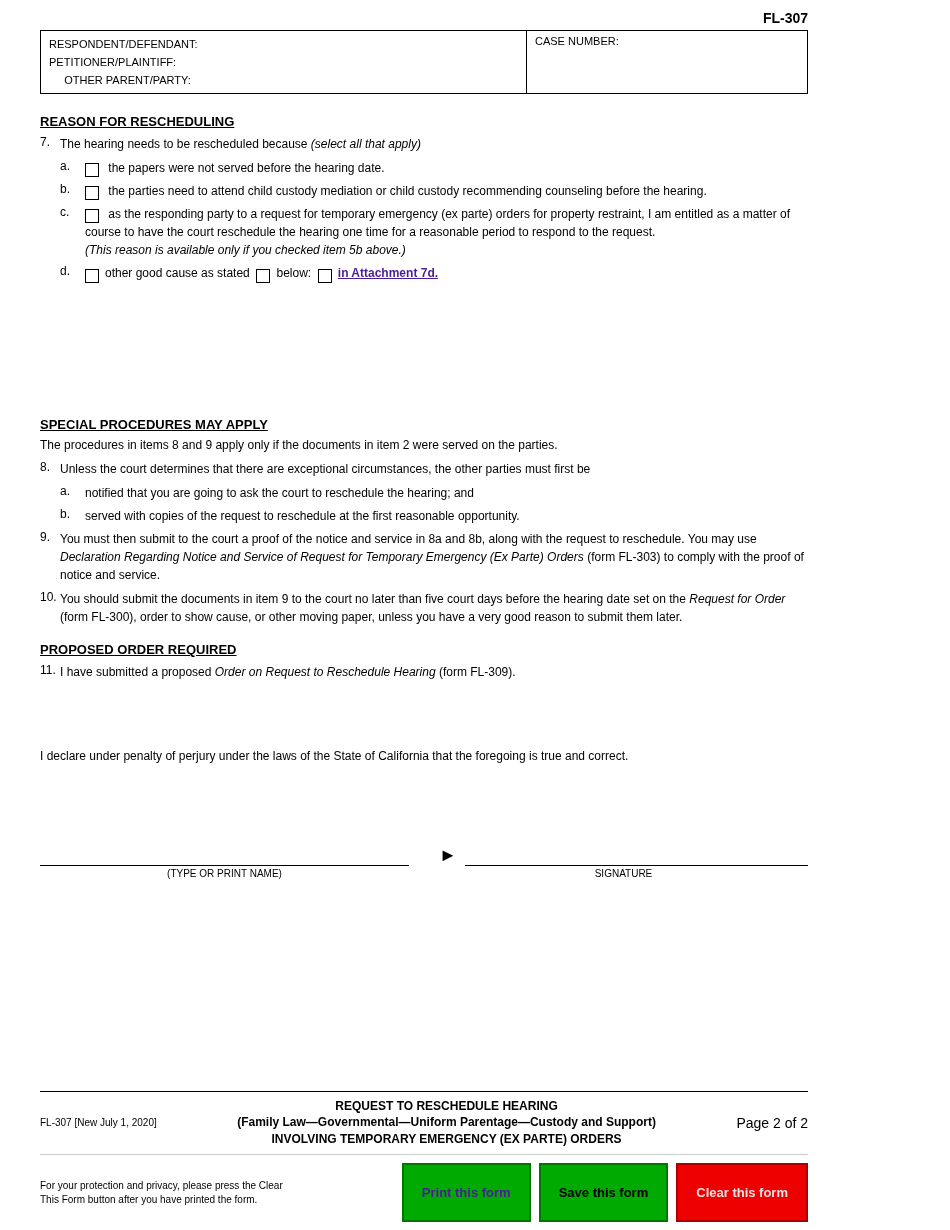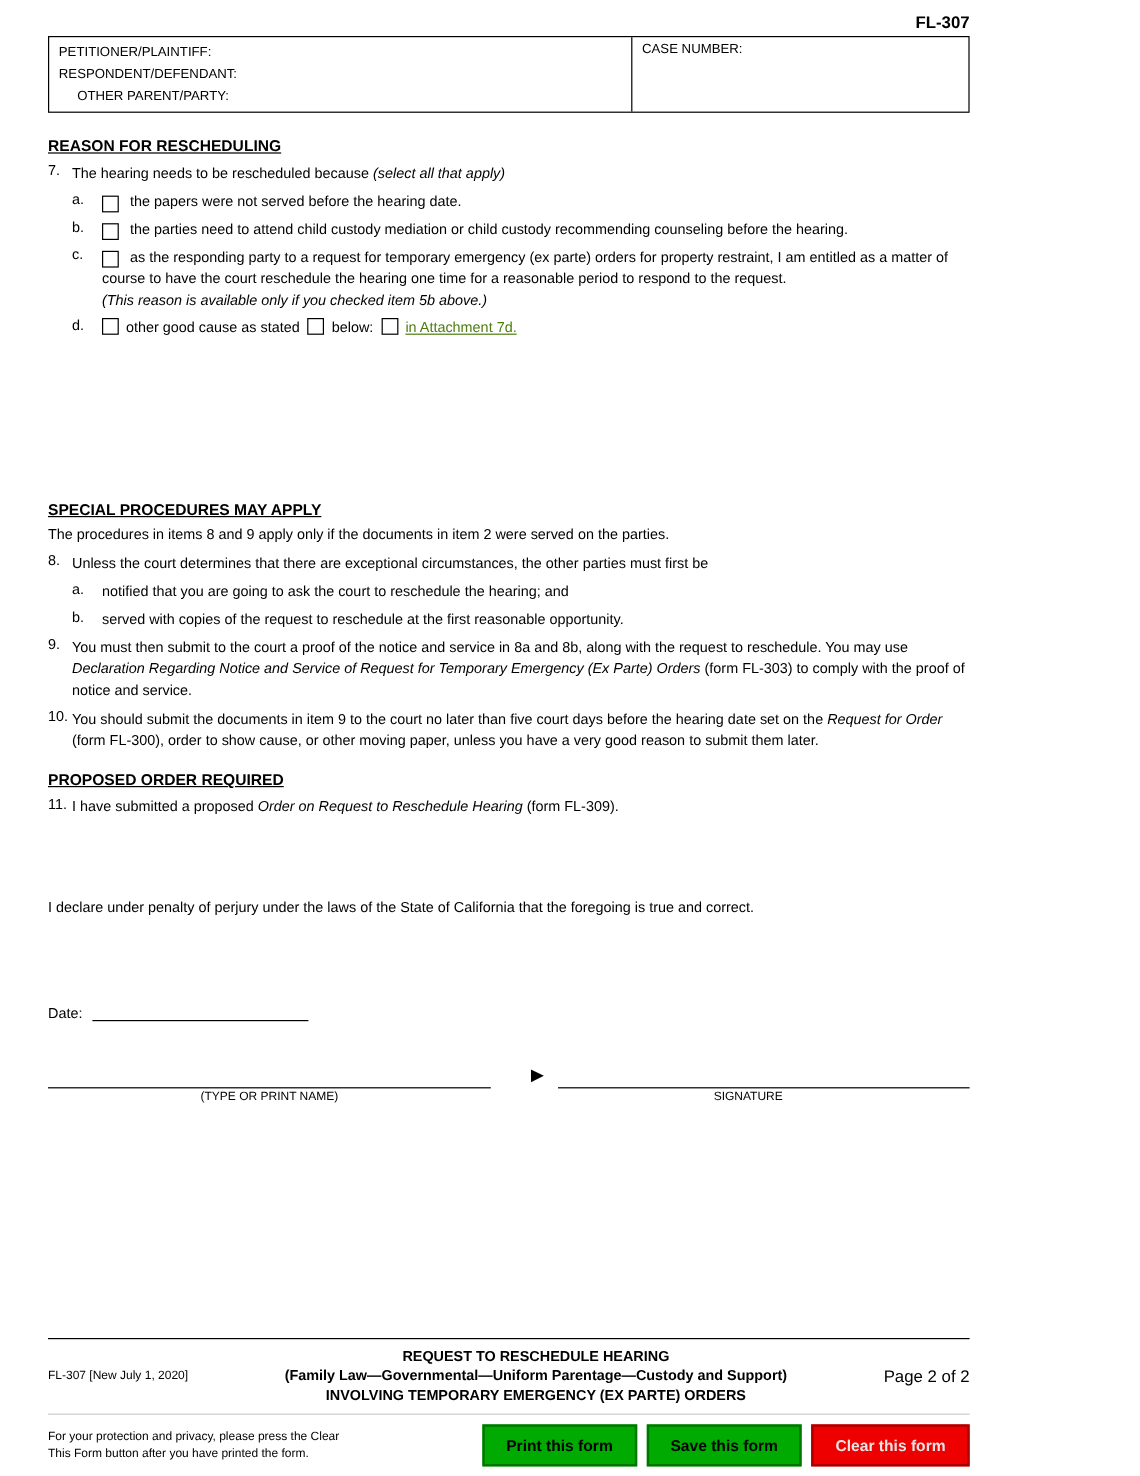--- a/index.html
+++ b/index.html
@@ -87,26 +87,27 @@
       margin-right: 6px;
       vertical-align: middle;
       flex-shrink: 0;
       position: relative;
       top: 1px;
     }
     .italic { font-style: italic; text-align: center; }
     .spacer-lg { height: 40px; }
     .inline-checkbox-row {
       display: flex;
-      align-items: flex-start;
+      align-items: flex-end;
       flex-wrap: wrap;
     }
     .link-style {
-      color: #4d7c0f;
+      color: #4c1d95;
       text-decoration: underline;
+      font-weight: bold;
     }
     .footer-area {
       margin-top: auto;
       border-top: 1px solid #000;
       padding-top: 6px;
     }
     .footer-form-id {
       font-size: 10px;
     }
     .footer-title-center {
@@ -133,23 +134,23 @@
       font-size: 10px;
       max-width: 260px;
       line-height: 1.4;
     }
     .action-buttons {
       display: flex;
       gap: 8px;
     }
     .btn-print {
       background: #00aa00;
-      color: #000000;
+      color: #4c1d95;
       border: 2px solid #007700;
-      padding: 8px 18px;
+      padding: 20px 18px;
       font-size: 13px;
       font-weight: bold;
       cursor: pointer;
     }
     .btn-save {
       background: #00aa00;
       color: #000;
       border: 2px solid #007700;
       padding: 8px 18px;
       font-size: 13px;
@@ -221,24 +222,24 @@
 
 <div class="page">
 
   <div class="form-number-top">
     <span>FL-307</span>
   </div>
 
   <div class="header-box">
     <div class="header-left">
       <div class="row">
+        <span>RESPONDENT/DEFENDANT:</span>
+      </div>
+      <div class="row">
         <span>PETITIONER/PLAINTIFF:</span>
-      </div>
-      <div class="row">
-        <span>RESPONDENT/DEFENDANT:</span>
       </div>
       <div class="row">
         &nbsp;&nbsp;&nbsp;&nbsp;
         <span>OTHER PARENT/PARTY:</span>
       </div>
     </div>
     <div class="header-right">
       <span>CASE NUMBER:</span>
     </div>
   </div>
@@ -350,24 +351,20 @@
       <span>(form FL-309).</span>
     </div>
   </div>
 
   <div class="spacer-lg"></div>
 
   <div class="declare-text">I declare under penalty of perjury under the laws of the State of California that the foregoing is true and correct.</div>
 
   <div class="spacer-lg"></div>
 
-  <div class="date-row">
-    <span>Date:</span>
-    <div class="date-line"></div>
-  </div>
 
   <div class="signature-area">
     <div class="sig-left">
       <div class="sig-line"></div>
       <div class="sig-label">(TYPE OR PRINT NAME)</div>
     </div>
     <div class="sig-right">
       <div style="display:flex; align-items:flex-end; width:100%;">
         <span class="arrow-icon">►</span>
         <div class="sig-line" style="margin-left:8px;"></div>

